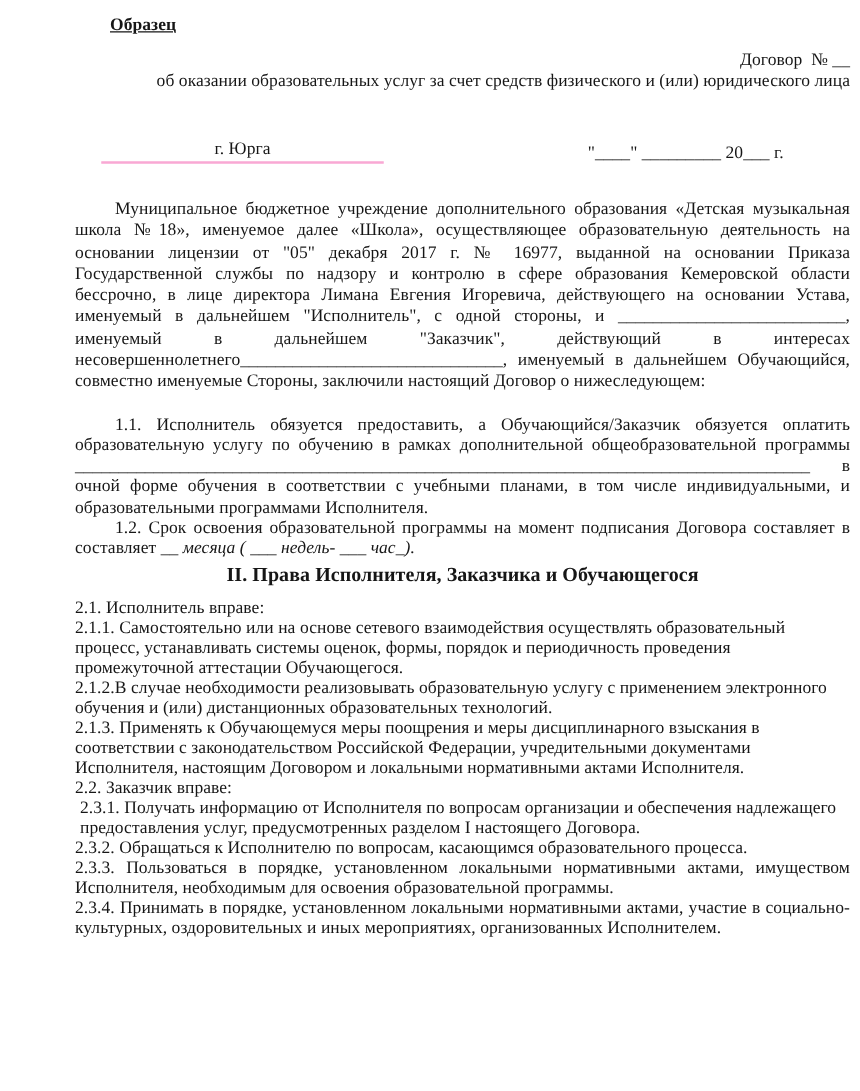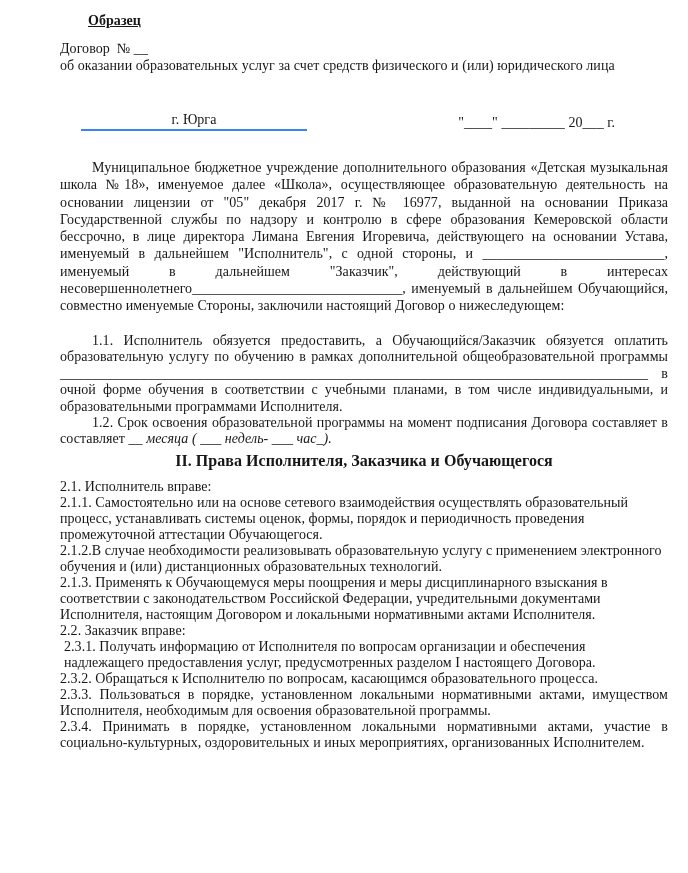--- a/index.html
+++ b/index.html
@@ -4,45 +4,45 @@
 <style>
   html, body {
     margin: 0; padding: 0;
     width: 688px; height: 873px;
     background: #ffffff;
     overflow: hidden;
   }
   .page {
     box-sizing: border-box;
     width: 688px; height: 873px;
-    padding: 12px 20px 0 60px;
+    padding: 12px 8px 0 60px;
     font-family: "Liberation Serif", "DejaVu Serif", serif;
     font-size: 14px;
     color: #161616;
     letter-spacing: 0.05px;
   }
   p { margin: 0; }
   .sample {
     margin-left: 28px;
     font-weight: 700;
     text-decoration: underline;
     line-height: 17px;
   }
-  .titles { text-align: left; margin-top: 11px; line-height: 17px; }
+  .titles { text-align: right; margin-top: 11px; line-height: 17px; }
   .title-line { white-space: pre; }
   .place-date-row {
     display: flex;
     align-items: flex-end;
     margin-top: 37px;
     line-height: 17px;
   }
   .city-cell {
     width: 226px;
     margin-left: 21px;
-    border-bottom: 2px solid #3b82f6;
+    border-bottom: 2px solid #f9a8d4;
     text-align: center;
     padding-bottom: 1px;
   }
   .date-cell { margin-left: auto; margin-right: 53px; white-space: pre; }
   .jus { text-align: justify; }
   .ind { text-indent: 32px; }
   .pre-para { line-height: 17.3px; margin-top: 28px; min-height: 174px; }
   .sec1-heading { margin-top: 3px; line-height: 17px; padding-left: 5px; font-weight: 400; font-size: 14px; }
   .s1 { line-height: 16.4px; }
   .mh5 { min-height: 82px; }

